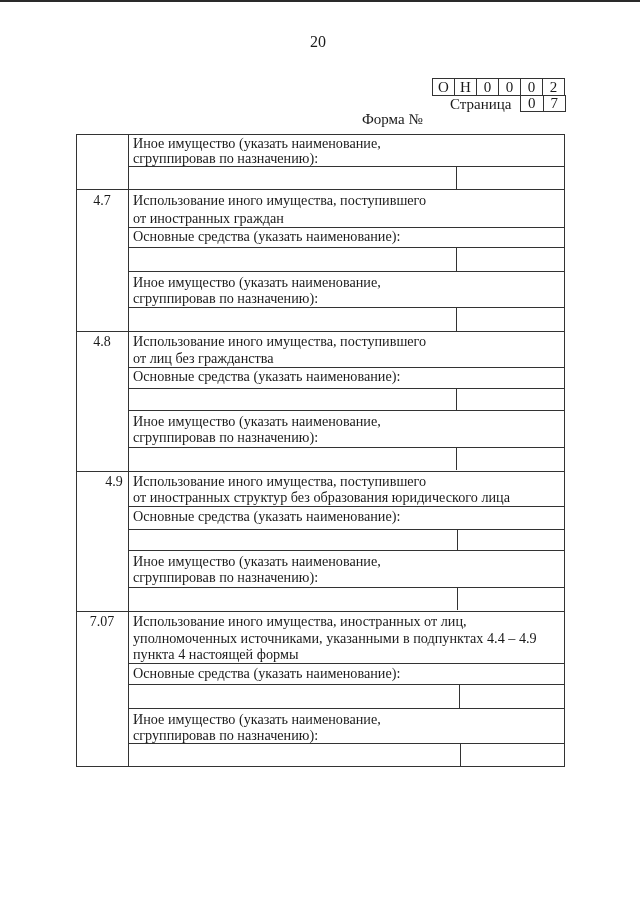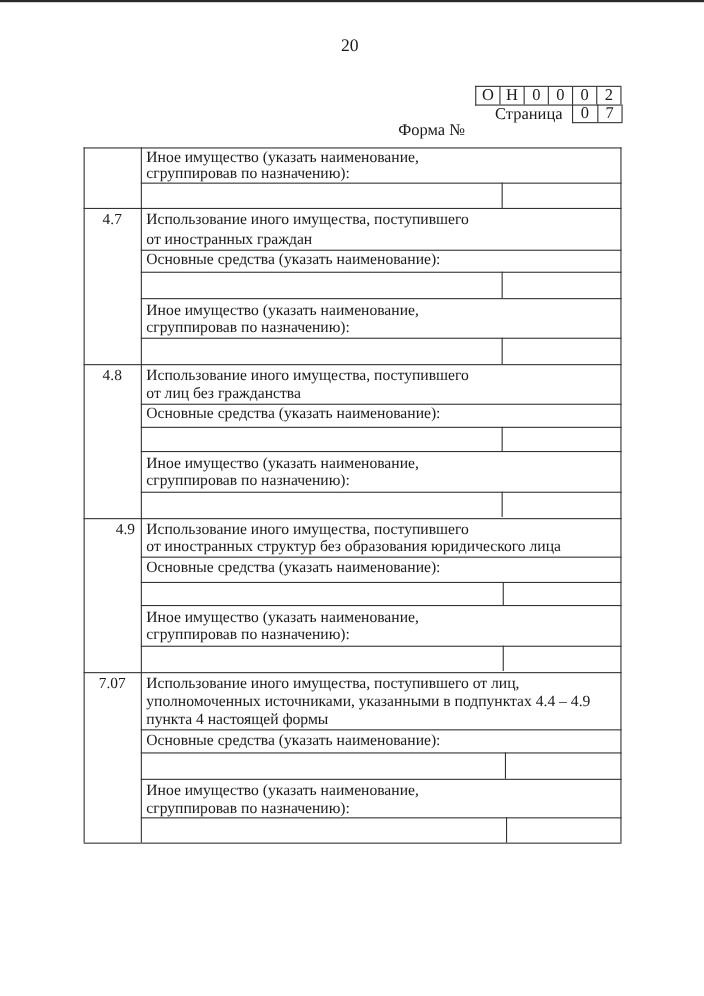--- a/index.html
+++ b/index.html
@@ -118,21 +118,21 @@
   <div class="hl" style="left:52px;top:416px;width:437px;"></div>
   <div class="txt" style="left:57px;top:419px;">Иное имущество (указать наименование,</div>
   <div class="txt" style="left:57px;top:435px;">сгруппировав по назначению):</div>
   <div class="hl" style="left:52px;top:453px;width:437px;"></div>
   <div class="blank" style="left:53px;top:454px;width:328px;height:22px;"></div>
   <div class="vl" style="left:381px;top:453px;height:23px;"></div>
   <div class="blank" style="left:382px;top:454px;width:106px;height:22px;"></div>
   <div class="hl" style="left:0;top:477px;width:489px;"></div>
 
   <div class="num" style="left:0;top:480px;">7.07</div>
-  <div class="txt" style="left:57px;top:479px;">Использование иного имущества, поступившего от лиц,</div>
+  <div class="txt" style="left:57px;top:479px;">Использование иного имущества, иностранных от лиц,</div>
   <div class="txt" style="left:57px;top:496px;">уполномоченных источниками, указанными в подпунктах 4.4 – 4.9</div>
   <div class="txt" style="left:57px;top:512px;">пункта 4 настоящей формы</div>
   <div class="hl" style="left:52px;top:529px;width:437px;"></div>
   <div class="txt" style="left:57px;top:531px;">Основные средства (указать наименование):</div>
   <div class="hl" style="left:52px;top:550px;width:437px;"></div>
   <div class="blank" style="left:53px;top:551px;width:330px;height:23px;"></div>
   <div class="vl" style="left:383px;top:550px;height:24px;"></div>
   <div class="blank" style="left:384px;top:551px;width:104px;height:23px;"></div>
   <div class="hl" style="left:52px;top:574px;width:437px;"></div>
   <div class="txt" style="left:57px;top:577px;">Иное имущество (указать наименование,</div>

